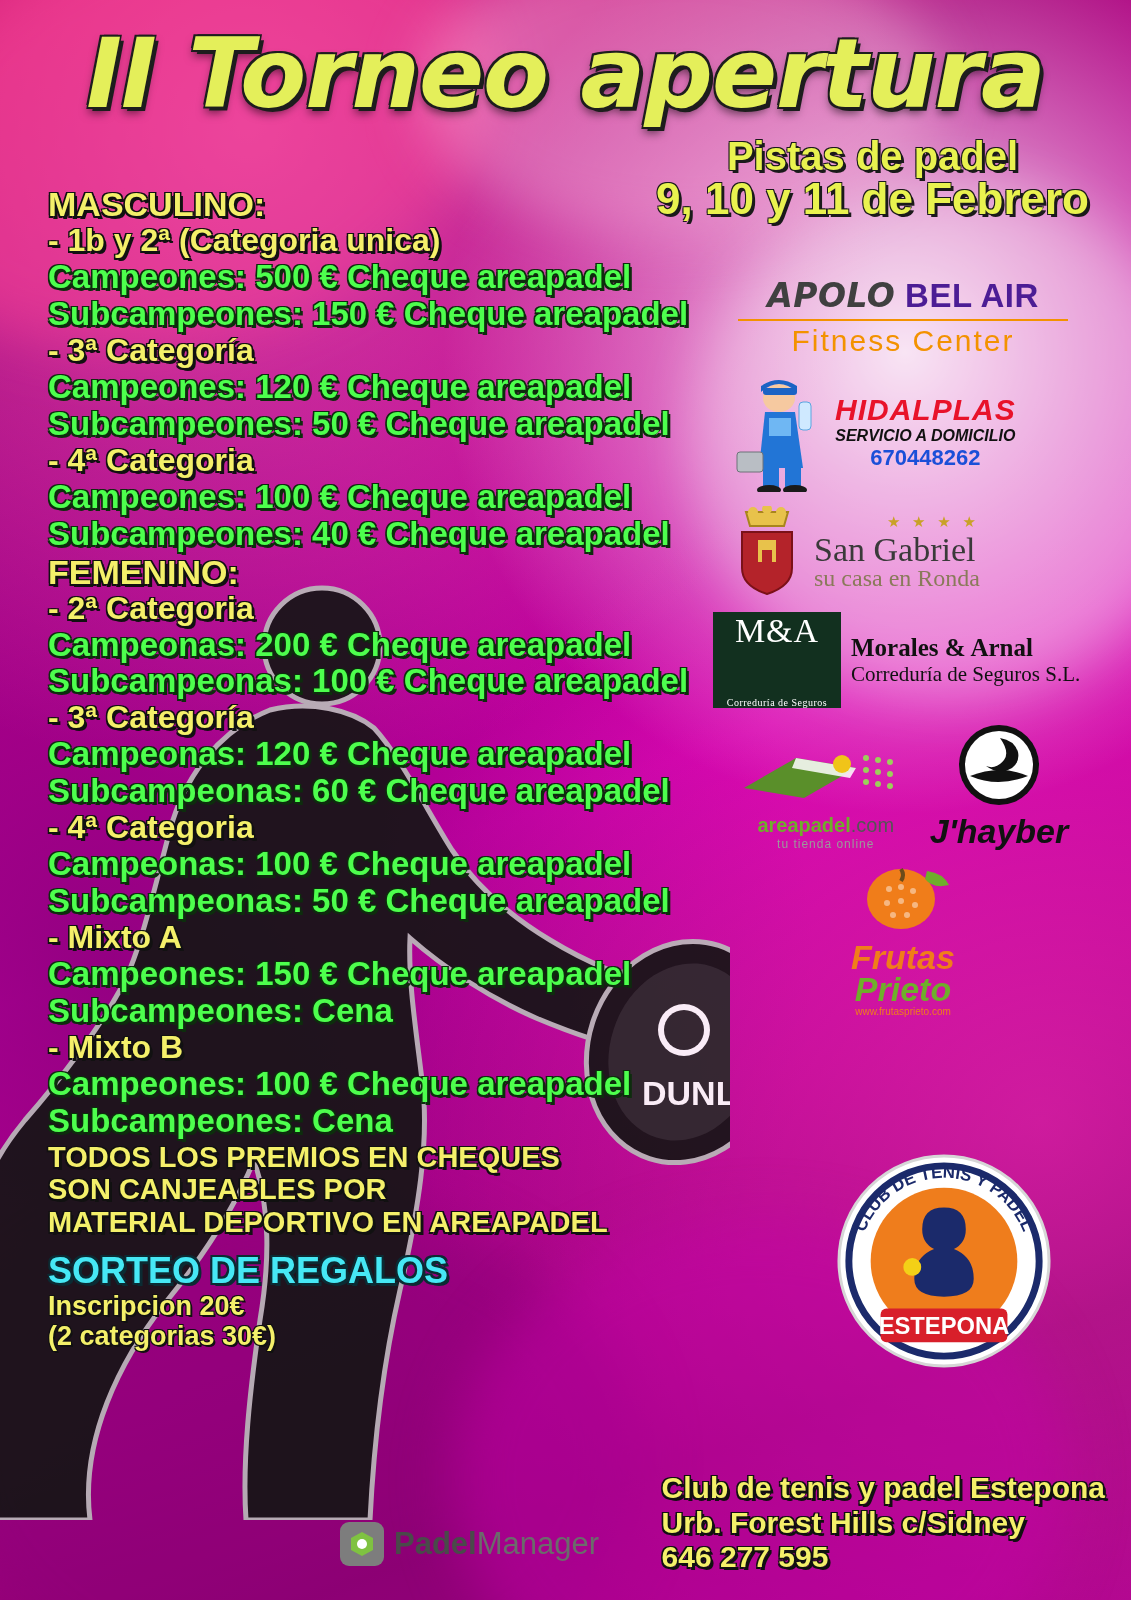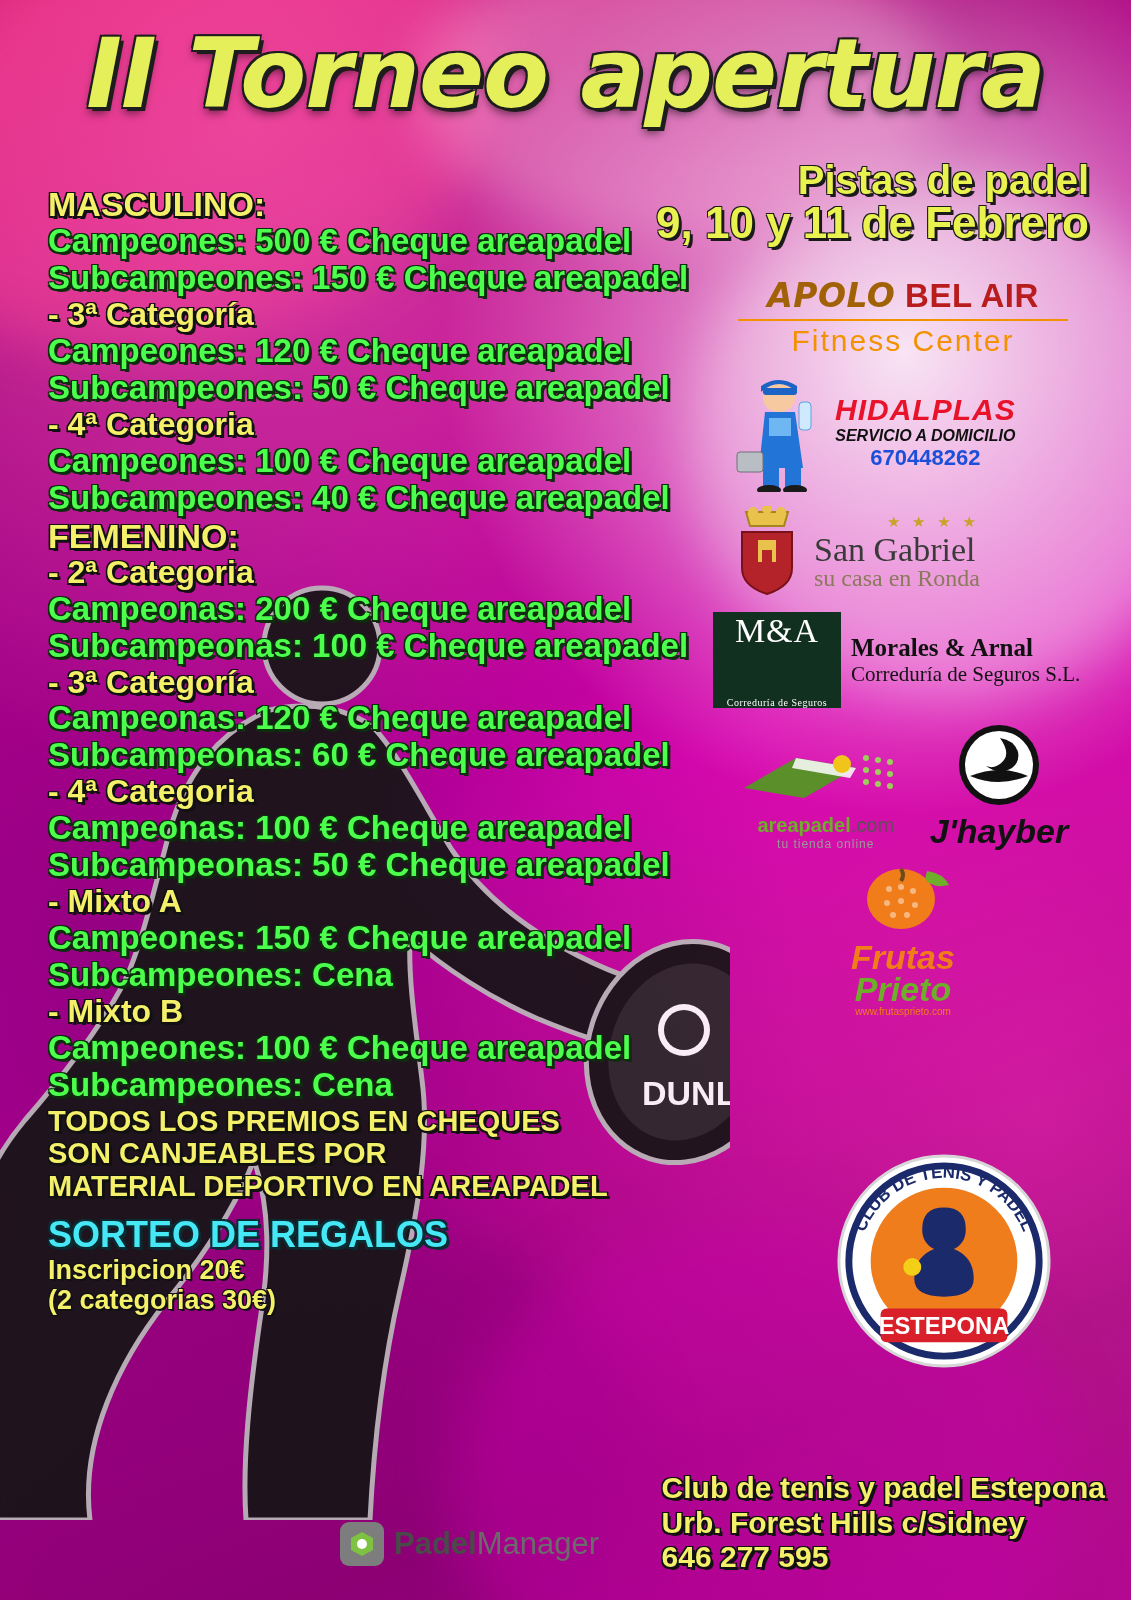--- a/index.html
+++ b/index.html
@@ -28,21 +28,21 @@
   .title{
     position:absolute;left:0;right:0;top:18px;text-align:center;
     font-size:96px;font-weight:bold;font-style:italic;color:#e4ef5a;
     letter-spacing:-1px;
     text-shadow:
       4px 4px 0 #1d1d1d, -2px -2px 0 #1d1d1d, 2px -2px 0 #1d1d1d,
       -2px 2px 0 #1d1d1d, 0 6px 10px rgba(0,0,0,.55);
     font-family:"DejaVu Sans", sans-serif;
   }
   .subtitle{
-    position:absolute;right:42px;top:160px;text-align:right;color:#e9f24f;
+    position:absolute;right:42px;top:136px;text-align:center;color:#e9f24f;
     font-weight:bold;font-size:40px;line-height:1.02;
     text-shadow:3px 3px 0 #1a1a1a,-1px -1px 0 #1a1a1a,1px -1px 0 #1a1a1a,-1px 1px 0 #1a1a1a;
   }
   .subtitle .big{font-size:44px;}
 
   
   .list{position:absolute;left:48px;top:186px;width:700px;}
   .row{font-weight:bold;line-height:1.06;margin-bottom:2px;white-space:nowrap;}
   .cat{font-size:32px;color:#f4f06a;
     text-shadow:3px 3px 0 #111,-1.5px -1.5px 0 #111,1.5px -1.5px 0 #111,-1.5px 1.5px 0 #111;}
@@ -56,22 +56,22 @@
     text-shadow:3px 3px 0 #0b2b33,-2px -2px 0 #0b2b33,2px -2px 0 #0b2b33,-2px 2px 0 #0b2b33;}
   .insc{font-size:27px;color:#f4f06a;font-weight:bold;line-height:1.1;
     text-shadow:2px 2px 0 #111,-1px -1px 0 #111,1px -1px 0 #111,-1px 1px 0 #111;}
 
   
   .sponsors{position:absolute;right:28px;top:276px;width:400px;}
   .sp{margin-bottom:14px;display:flex;align-items:center;justify-content:center;}
 
   .apolo{width:330px;text-align:center;}
   .apolo-top{font-size:33px;font-weight:bold;letter-spacing:0.5px;}
-  .apolo-top .ap{color:#a16207;font-style:italic;font-family:"DejaVu Sans",sans-serif;margin-top:20px;}
-  .apolo-top .bel{color:#b91c1c;}
+  .apolo-top .ap{color:#404040;font-style:italic;font-family:"DejaVu Sans",sans-serif;margin-top:20px;}
+  .apolo-top .bel{color:#4c1d95;}
   .apolo-line{height:2px;background:#f39200;margin:4px 0 3px;}
   .apolo-bot{color:#f39200;font-size:30px;letter-spacing:2px;}
 
   .hidal{width:340px;display:flex;align-items:center;gap:6px;}
   .hidal-txt{text-align:center;}
   .hidal-name{color:#e8122a;font-size:30px;font-weight:bold;font-style:italic;letter-spacing:1px;}
   .hidal-sub{color:#111;font-size:16px;font-weight:bold;font-style:italic;}
   .hidal-tel{color:#1b4fd8;font-size:22px;font-weight:bold;}
 
   .sang{width:350px;display:flex;align-items:center;gap:8px;}
@@ -149,20 +149,21 @@
 </svg>
 
 <div class="title">II Torneo apertura</div>
 <div class="subtitle">
   <div>Pistas de padel</div>
   <div class="big">9, 10 y 11 de Febrero</div>
 </div>
 
 <div class="list">
   <div class="row hdr">MASCULINO:</div>
+  <div class="row cat">- 1b y 2ª (Categoria unica)</div>
   <div class="row prize">Campeones: 500 € Cheque areapadel</div>
   <div class="row prize">Subcampeones: 150 € Cheque areapadel</div>
   <div class="row cat">- 3ª Categoría</div>
   <div class="row prize">Campeones: 120 € Cheque areapadel</div>
   <div class="row prize">Subcampeones: 50 € Cheque areapadel</div>
   <div class="row cat">- 4ª Categoria</div>
   <div class="row prize">Campeones: 100 € Cheque areapadel</div>
   <div class="row prize">Subcampeones: 40 € Cheque areapadel</div>
 
   <div class="row hdr">FEMENINO:</div>

